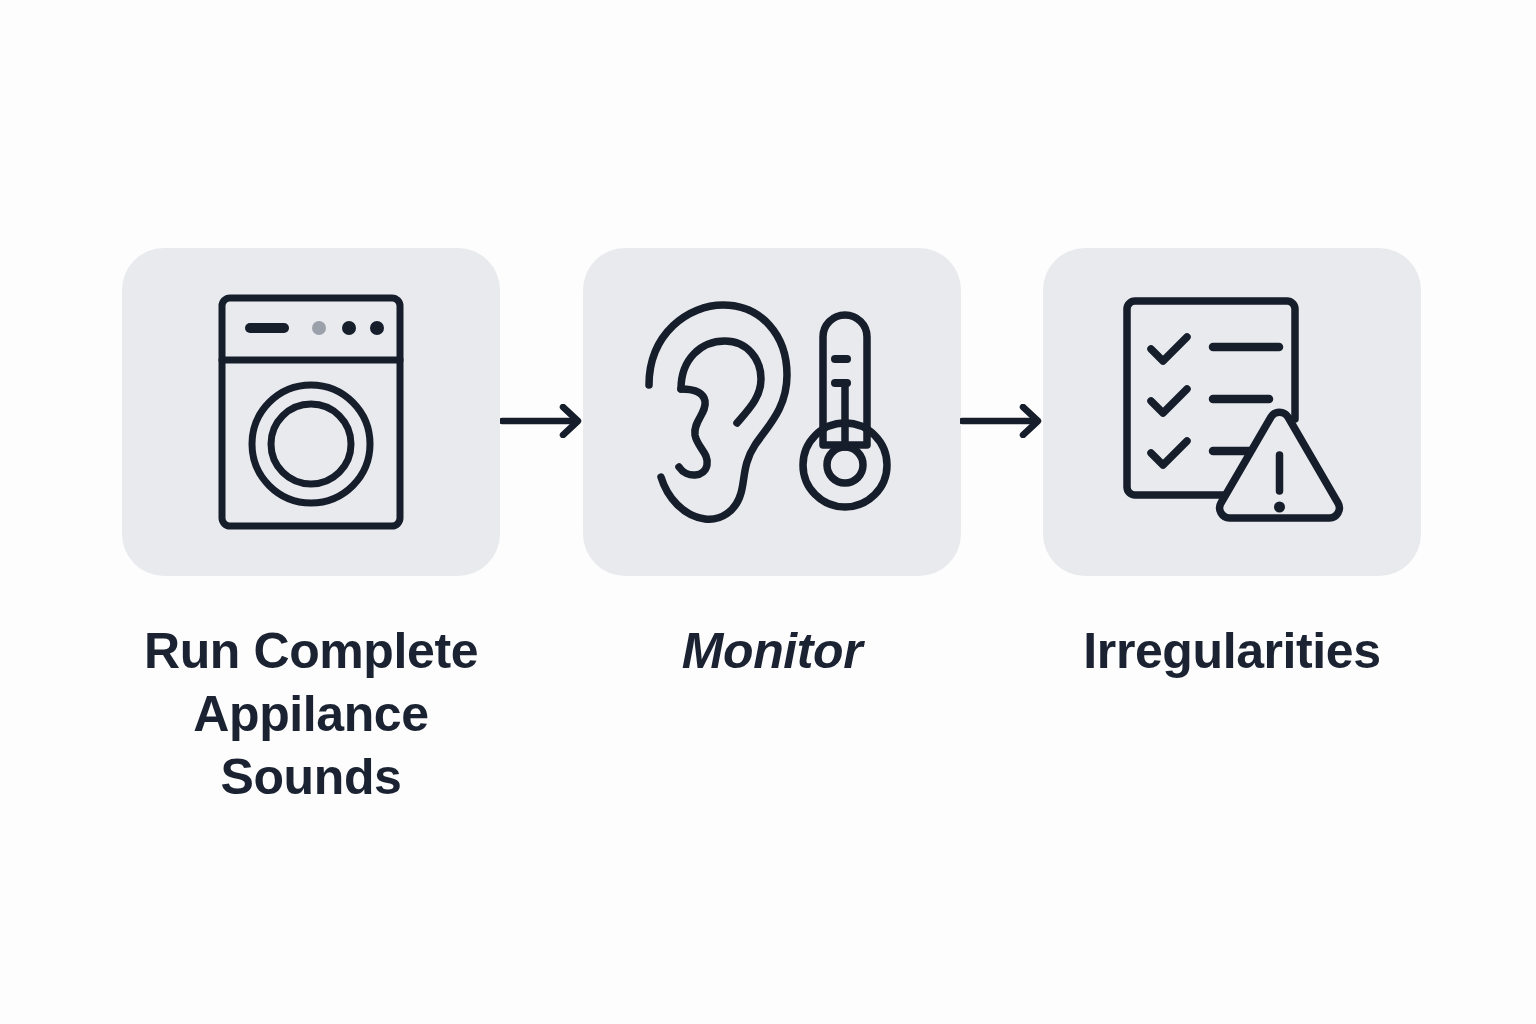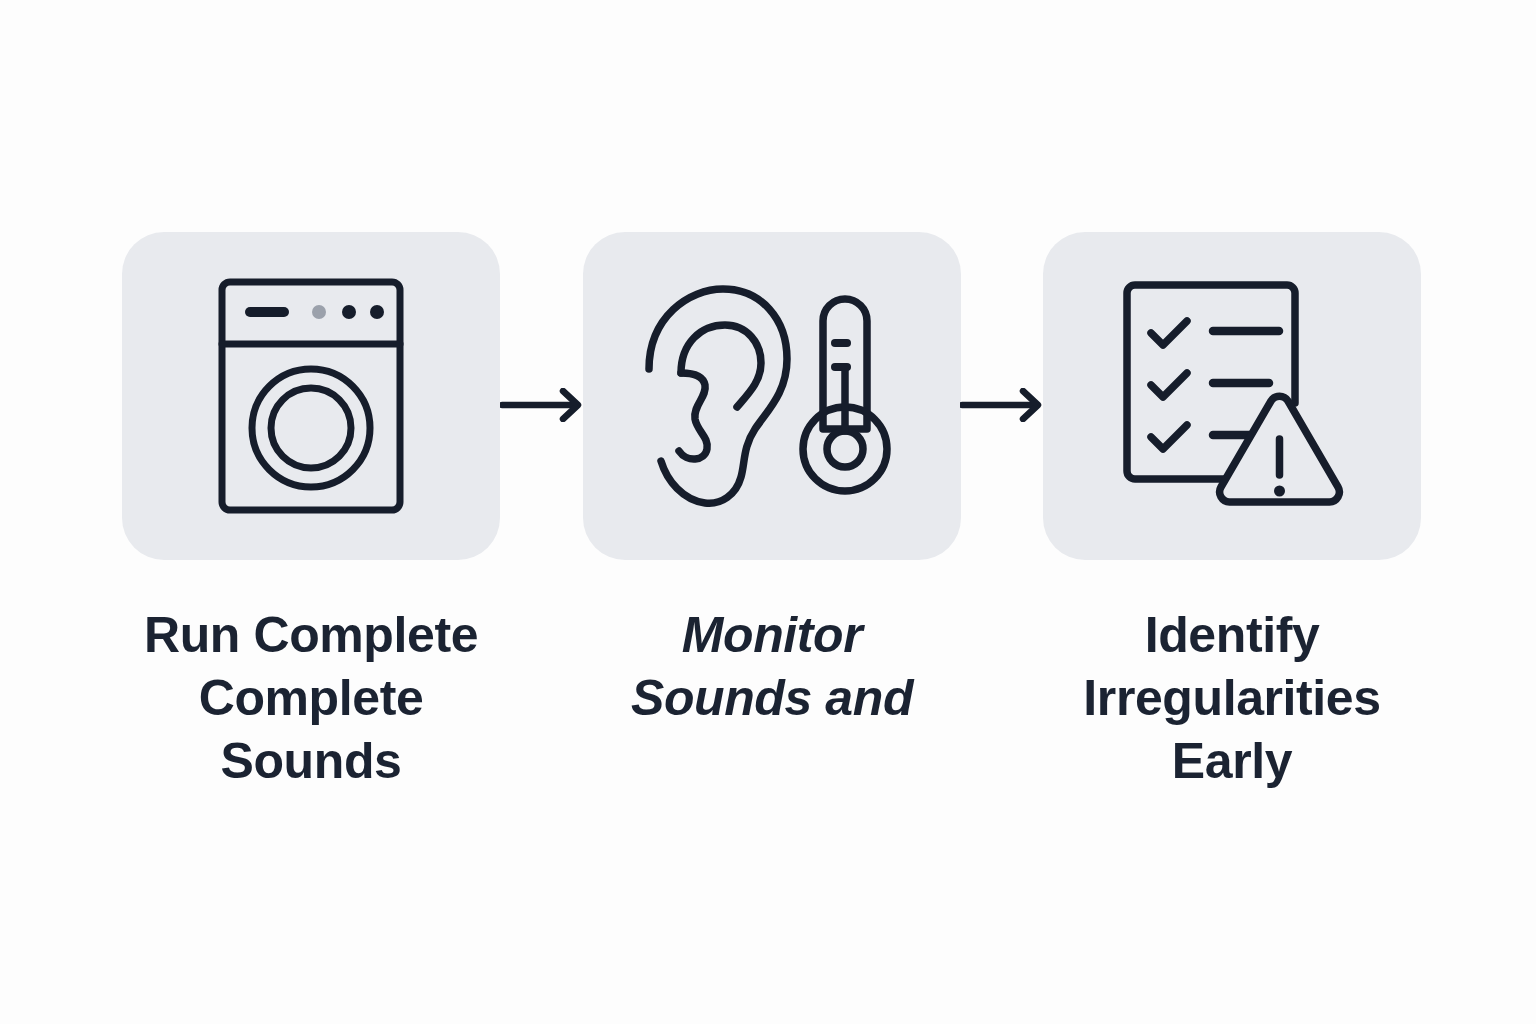--- a/index.html
+++ b/index.html
@@ -11,21 +11,21 @@
     height: 1024px;
     background: #fdfdfd;
     font-family: "Liberation Sans", "DejaVu Sans", sans-serif;
     overflow: hidden;
     position: relative;
   }
 
   .flow {
     position: absolute;
     left: 0;
-    top: 0;
+    top: 16px;
     width: 1536px;
     height: 820px;
   }
 
   .step {
     position: absolute;
     top: 232px;
     width: 378px;
   }
 
@@ -91,21 +91,21 @@
           <circle cx="103" cy="36" r="7" fill="#9ba1ab" stroke="none"></circle>
           <circle cx="133" cy="36" r="7" fill="#161d2b" stroke="none"></circle>
           <circle cx="161" cy="36" r="7" fill="#161d2b" stroke="none"></circle>
           <circle cx="95" cy="152" r="59"></circle>
           <circle cx="95" cy="152" r="40"></circle>
         </svg>
       </span>
     </div>
     <div class="step-label">
       <div>Run Complete</div>
-      <div>Complete</div>
+      <div>Appilance</div>
       <div>Sounds</div>
     </div>
   </div>
 
   <div class="arrow arrow-1">
     <svg width="86" height="34" viewBox="0 0 86 34" fill="none" stroke="#161d2b" stroke-width="6.5" stroke-linecap="round" stroke-linejoin="round">
       <line x1="2" y1="17" x2="76" y2="17"></line>
       <polyline points="63,3 78,17 63,31"></polyline>
     </svg>
   </div>
@@ -134,21 +134,20 @@
 
           <line x1="208" y1="86" x2="208" y2="150"></line>
 
           <line x1="198" y1="62" x2="210" y2="62" stroke-width="8"></line>
           <line x1="198" y1="86" x2="210" y2="86" stroke-width="8"></line>
         </svg>
       </span>
     </div>
     <div class="step-label">
       <div>Monitor</div>
-      <div>Sounds and</div>
     </div>
   </div>
 
   <div class="arrow arrow-2">
     <svg width="86" height="34" viewBox="0 0 86 34" fill="none" stroke="#161d2b" stroke-width="6.5" stroke-linecap="round" stroke-linejoin="round">
       <line x1="2" y1="17" x2="76" y2="17"></line>
       <polyline points="63,3 78,17 63,31"></polyline>
     </svg>
   </div>
 
@@ -169,19 +168,17 @@
           <line x1="96" y1="156" x2="132" y2="156" stroke-width="8.5"></line>
 
           <path d="M154 122 a10 10 0 0 1 17 0 l50 86 a10 10 0 0 1 -8.5 15 h-100
                    a10 10 0 0 1 -8.5 -15 z"></path>
           <line x1="162.5" y1="160" x2="162.5" y2="196"></line>
           <circle cx="162.5" cy="212" r="5.5" fill="#161d2b" stroke="none"></circle>
         </svg>
       </span>
     </div>
     <div class="step-label">
-      <div>Identify</div>
       <div>Irregularities</div>
-      <div>Early</div>
     </div>
   </div>
 
 </div>
 
 </body></html>

